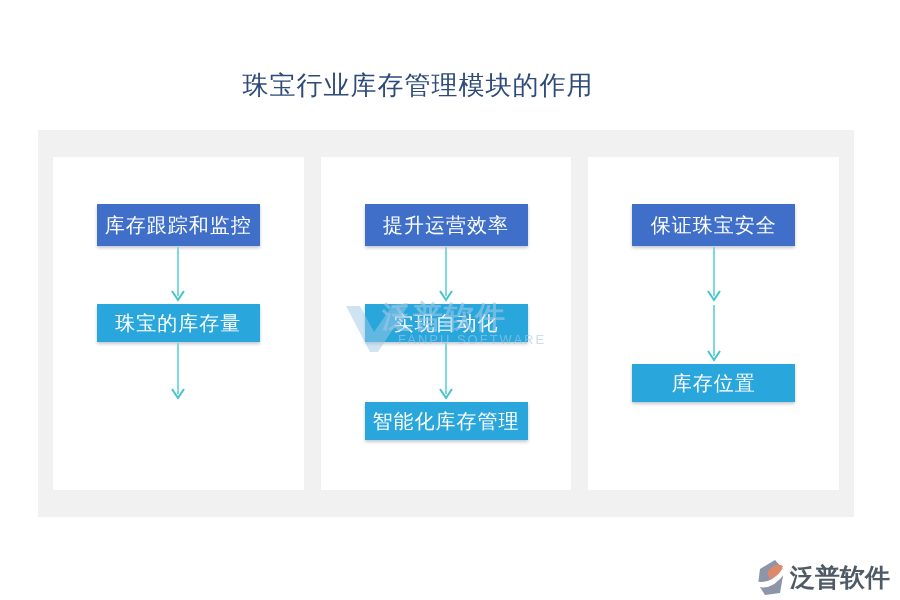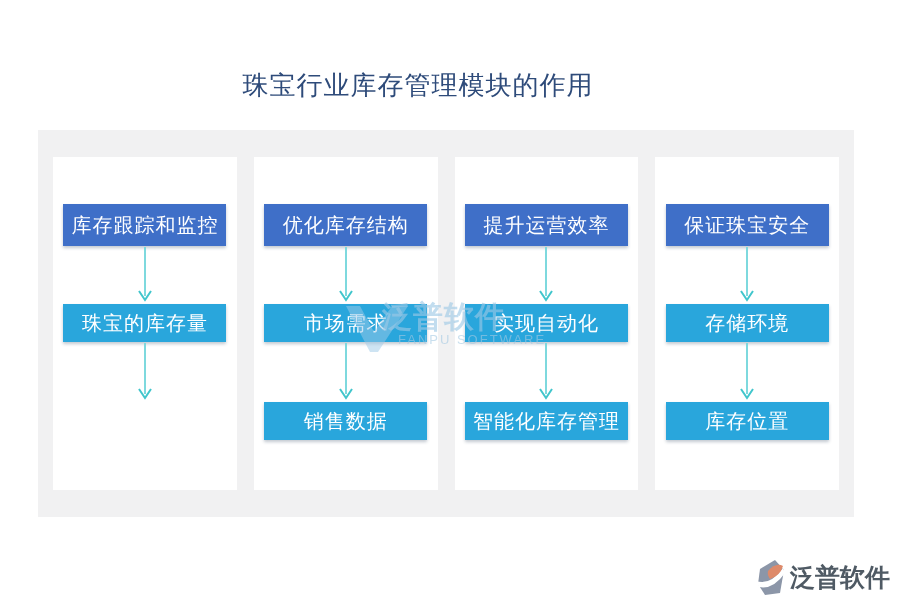--- a/index.html
+++ b/index.html
@@ -84,33 +84,20 @@
           <line x1="8" y1="1" x2="8" y2="50" stroke="var(--arrow-line)" stroke-width="2"></line>
           <polyline points="2,45 8,54 14,45" fill="none" stroke="var(--arrow-head)" stroke-width="2"></polyline>
         </svg></div>
     <div class="node secondary">珠宝的库存量</div>
     <div class="arrow"><svg width="16" height="60" viewBox="0 0 16 60">
           <line x1="8" y1="1" x2="8" y2="52" stroke="var(--arrow-line)" stroke-width="2"></line>
           <polyline points="2,47 8,56 14,47" fill="none" stroke="var(--arrow-head)" stroke-width="2"></polyline>
         </svg></div>
   </div>
 
-  <div class="card">
-    <div class="node primary">优化库存结构</div>
-    <div class="arrow"><svg width="16" height="58" viewBox="0 0 16 58">
-          <line x1="8" y1="1" x2="8" y2="50" stroke="var(--arrow-line)" stroke-width="2"></line>
-          <polyline points="2,45 8,54 14,45" fill="none" stroke="var(--arrow-head)" stroke-width="2"></polyline>
-        </svg></div>
-    <div class="node secondary">市场需求</div>
-    <div class="arrow"><svg width="16" height="60" viewBox="0 0 16 60">
-          <line x1="8" y1="1" x2="8" y2="52" stroke="var(--arrow-line)" stroke-width="2"></line>
-          <polyline points="2,47 8,56 14,47" fill="none" stroke="var(--arrow-head)" stroke-width="2"></polyline>
-        </svg></div>
-    <div class="node secondary">销售数据</div>
-  </div>
 
   <div class="card">
     <div class="node primary">提升运营效率</div>
     <div class="arrow"><svg width="16" height="58" viewBox="0 0 16 58">
           <line x1="8" y1="1" x2="8" y2="50" stroke="var(--arrow-line)" stroke-width="2"></line>
           <polyline points="2,45 8,54 14,45" fill="none" stroke="var(--arrow-head)" stroke-width="2"></polyline>
         </svg></div>
     <div class="node secondary">实现自动化</div>
     <div class="arrow"><svg width="16" height="60" viewBox="0 0 16 60">
           <line x1="8" y1="1" x2="8" y2="52" stroke="var(--arrow-line)" stroke-width="2"></line>
@@ -118,21 +105,20 @@
         </svg></div>
     <div class="node secondary">智能化库存管理</div>
   </div>
 
   <div class="card">
     <div class="node primary">保证珠宝安全</div>
     <div class="arrow"><svg width="16" height="58" viewBox="0 0 16 58">
           <line x1="8" y1="1" x2="8" y2="50" stroke="var(--arrow-line)" stroke-width="2"></line>
           <polyline points="2,45 8,54 14,45" fill="none" stroke="var(--arrow-head)" stroke-width="2"></polyline>
         </svg></div>
-    <div class="node secondary">存储环境</div>
     <div class="arrow"><svg width="16" height="60" viewBox="0 0 16 60">
           <line x1="8" y1="1" x2="8" y2="52" stroke="var(--arrow-line)" stroke-width="2"></line>
           <polyline points="2,47 8,56 14,47" fill="none" stroke="var(--arrow-head)" stroke-width="2"></polyline>
         </svg></div>
     <div class="node secondary">库存位置</div>
   </div>
 
 </div>
 
 <div class="watermark">

